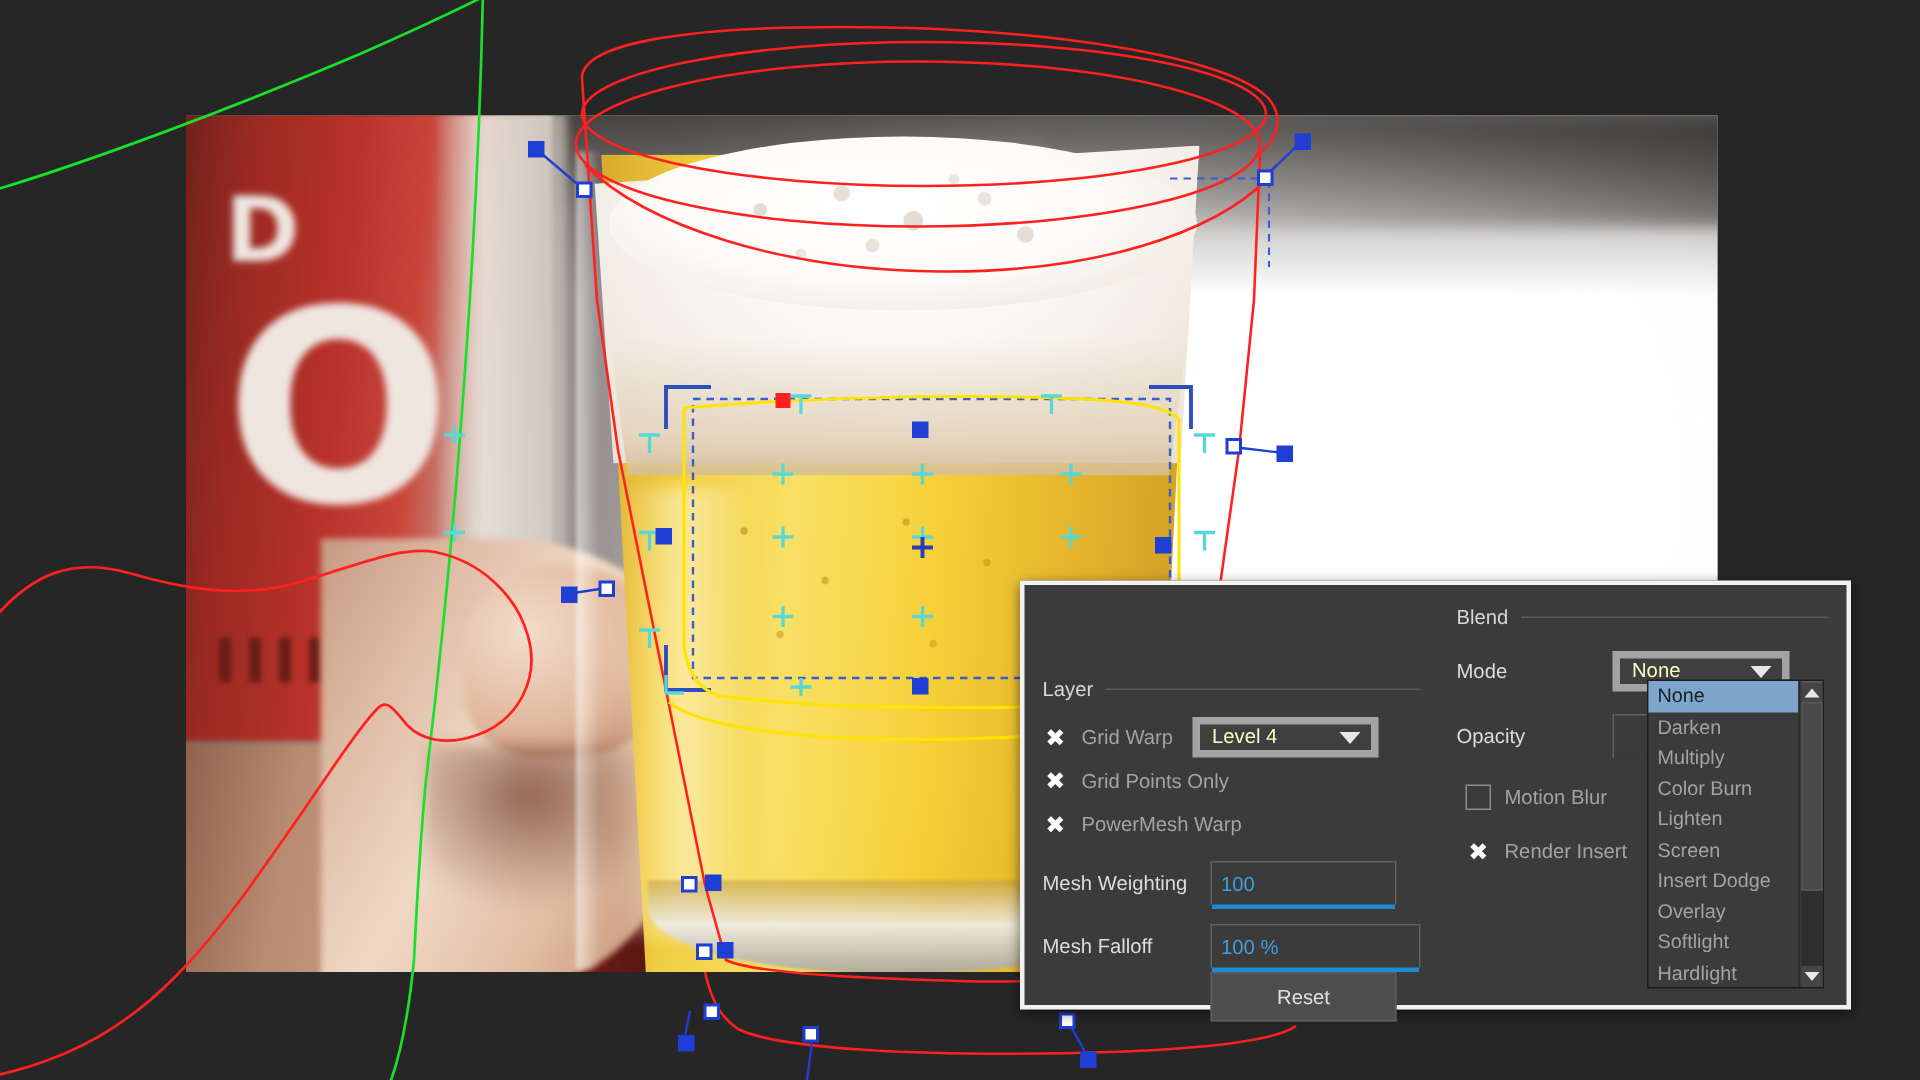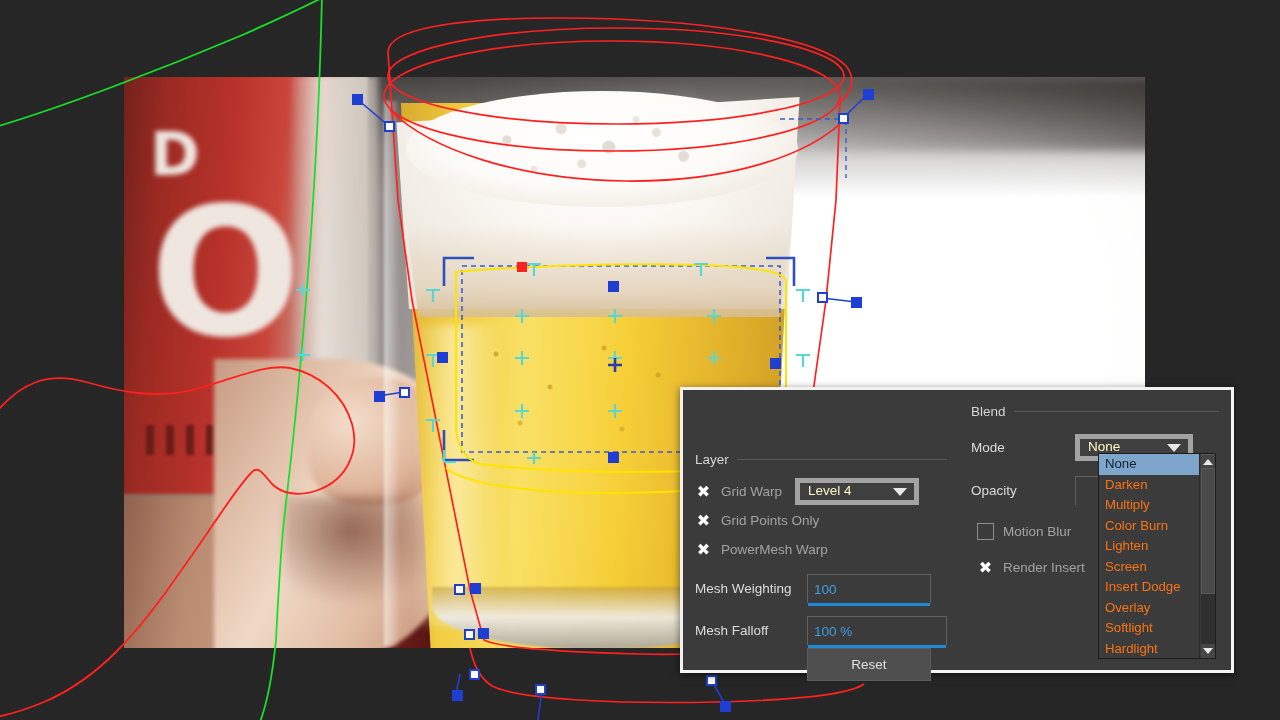--- a/index.html
+++ b/index.html
@@ -237,21 +237,21 @@
 
   
   #blend-dropdown {
     position: absolute; left: 1098px; top: 453px; width: 118px; height: 206px;
     background: #3b3b3b; border: 1px solid #1d1d1d; z-index: 40;
     display: flex;
   }
   .dd-list { flex: 1; padding: 0; }
   .dd-item {
     height: 20.5px; line-height: 20.5px; padding-left: 6px;
-    color: #f97316; font-size: 13.2px; white-space: nowrap;
+    color: #a3a3a3; font-size: 13.2px; white-space: nowrap;
   }
   .dd-item.selected { background: #7ea6cc; color: #16202a; }
   .dd-scroll {
     width: 16px; background: #3b3b3b; border-left: 1px solid #2a2a2a;
     display: flex; flex-direction: column; align-items: center;
   }
   .dd-arrow {
     width: 14px; height: 14px; flex: none; background: #454545;
     display: flex; align-items: center; justify-content: center;
   }

